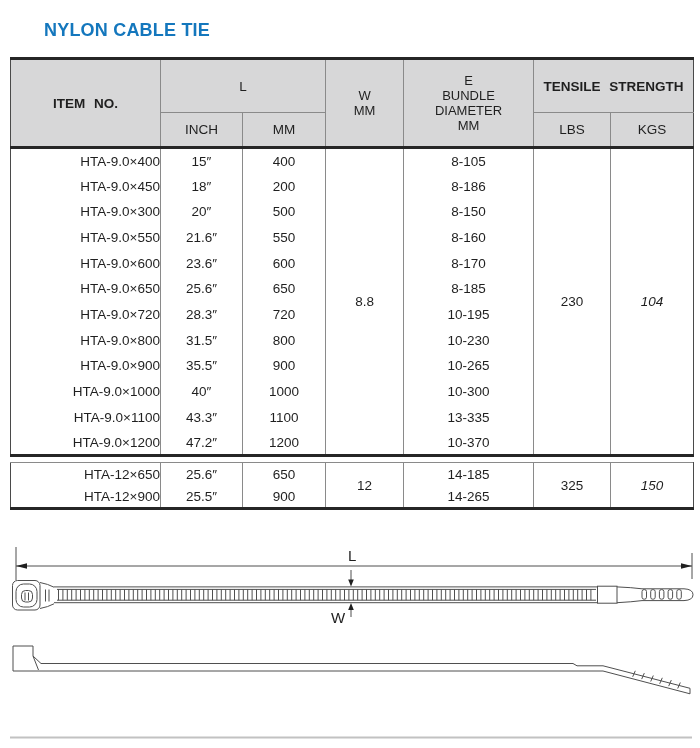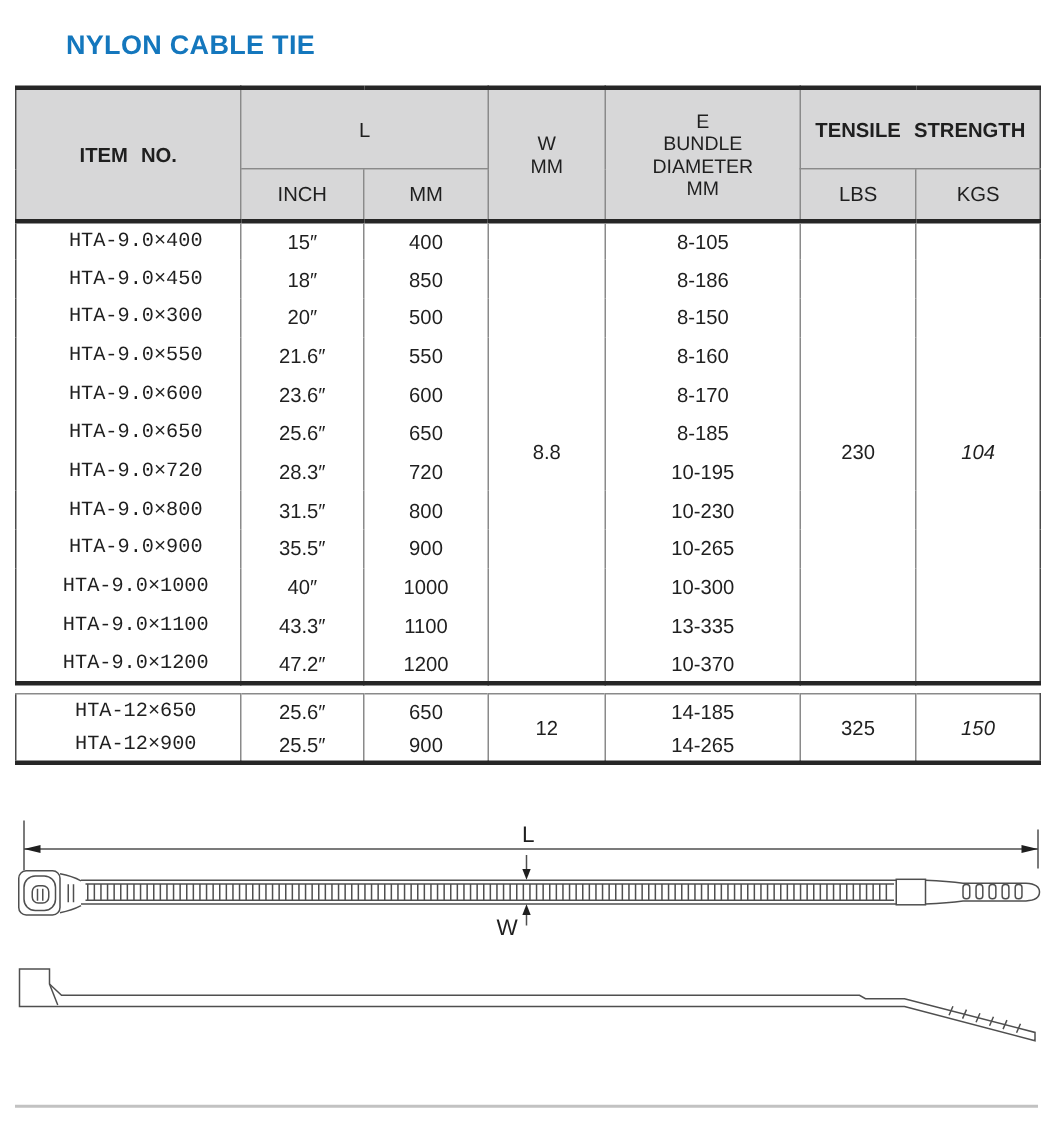--- a/index.html
+++ b/index.html
@@ -26,21 +26,21 @@
   th[rowspan], tr.h2 th{border-bottom:3px solid #262626;}
   th.split{border-bottom:1px solid #8a8a8a;}
   tr.h1{height:54px;} tr.h2{height:35px;}
   .ws{word-spacing:5px;font-weight:bold;}
   .mline span{display:block;line-height:15px;font-size:13px;}
   td{
     font-size:13.5px;color:#1f1f1f;padding:0;text-align:center;vertical-align:middle;
     border-right:1px solid #8a8a8a;background:#fff;
   }
   td.no-r{border-right:none;font-style:italic;}
-  td.c-item{text-align:center;padding-left:10px;font-family:Liberation Mono, monospace;}
+  td.c-item{text-align:right;padding-left:10px;}
   table.t1 tbody tr{height:25.7px;}
   table.t2 tbody tr{height:23px;}
   .diagram{position:absolute;left:0;top:530px;}
   svg text{font-family:"Liberation Sans","DejaVu Sans",sans-serif;font-size:15px;fill:#1f1f1f;}
 </style>
 </head>
 <body>
 
 <h1 class="title">NYLON CABLE TIE</h1>
 
@@ -84,21 +84,21 @@
           <td class="c-num">15″</td>
           <td class="c-num">400</td>
           <td class="c-num" rowspan="12">8.8</td>
           <td class="c-num">8-105</td>
           <td class="c-num" rowspan="12">230</td>
           <td class="c-num no-r" rowspan="12">104</td>
         </tr>
         <tr>
           <td class="c-item">HTA-9.0×450</td>
           <td class="c-num">18″</td>
-          <td class="c-num">850</td>
+          <td class="c-num">200</td>
           <td class="c-num">8-186</td>
         </tr>
         <tr>
           <td class="c-item">HTA-9.0×300</td>
           <td class="c-num">20″</td>
           <td class="c-num">500</td>
           <td class="c-num">8-150</td>
         </tr>
         <tr>
           <td class="c-item">HTA-9.0×550</td>

